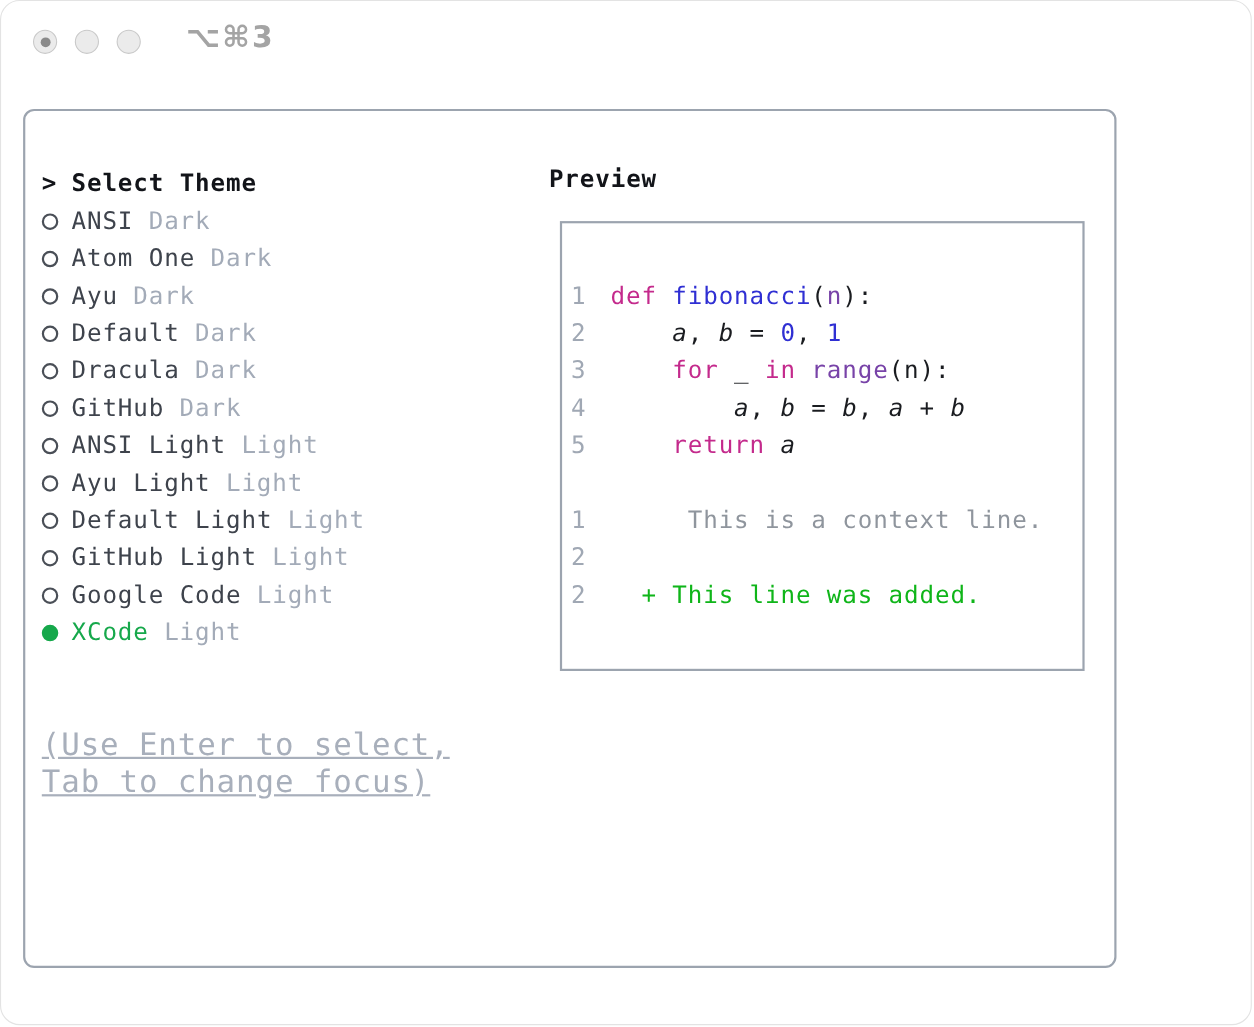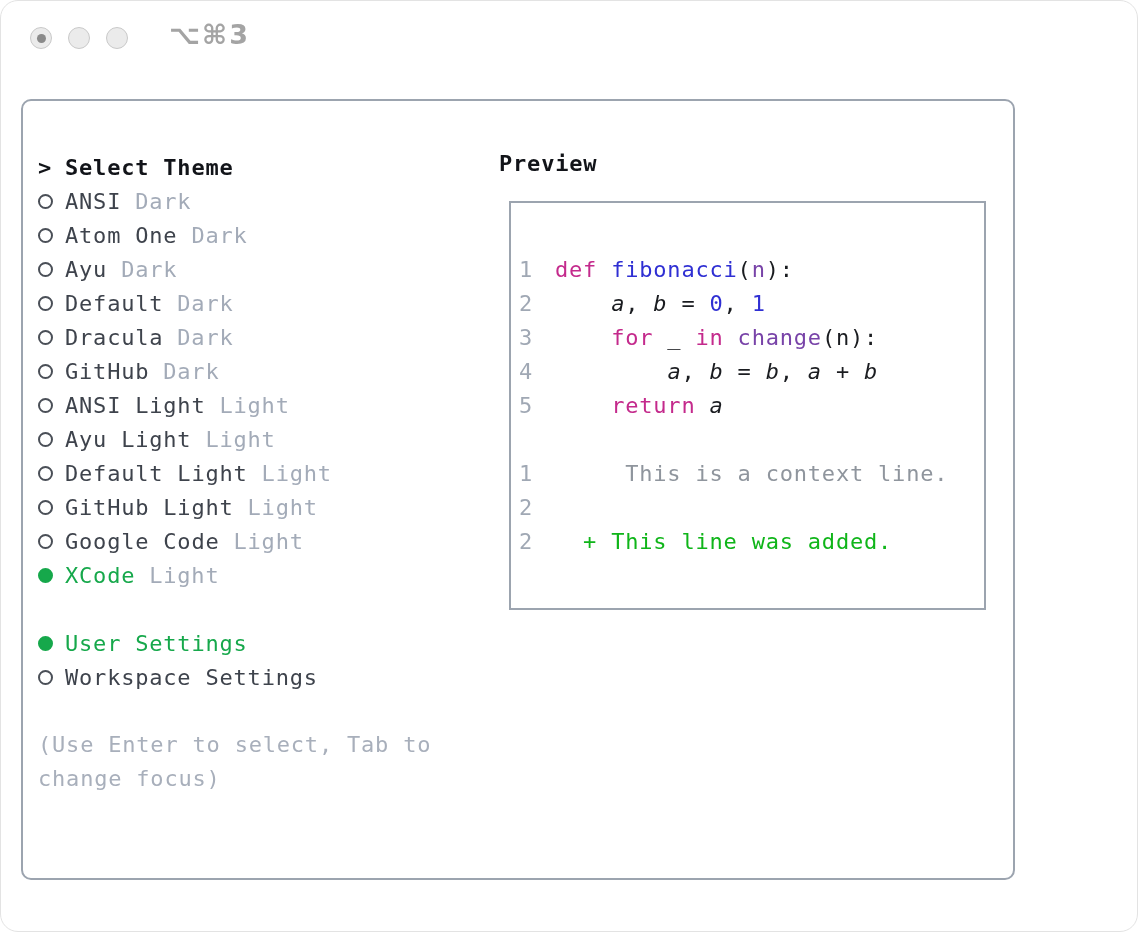--- a/index.html
+++ b/index.html
@@ -26,21 +26,21 @@
   .marker{width:27px;display:flex;align-items:center;flex:none;}
   .radio{width:15px;height:15px;border:2px solid var(--circle);border-radius:50%;box-sizing:border-box;}
   .radio.sel{background:var(--green);border-color:var(--green);}
   .prompt{font-weight:700;color:var(--text-dark);}
   .hdr-label{font-weight:700;color:var(--text-dark);}
   .apply-hdr{color:var(--text-dark);}
   .item-name{color:var(--list-item);}
   .item-name.sel{color:var(--green);}
   .item-tag{color:var(--muted);margin-left:14px;}
   .spacer{height:34px;}
-  .help{margin-top:0;width:430px;font-size:22px;line-height:34px;letter-spacing:0.8px;color:var(--help);}
+  .help{margin-top:0;width:430px;font-size:28px;line-height:34px;letter-spacing:0.8px;color:var(--help);text-decoration:underline;}
 
   
   .preview-hdr{position:absolute;left:476px;top:45px;height:34px;display:flex;align-items:center;
                font-weight:700;font-size:22px;letter-spacing:0.8px;color:var(--text-dark);}
   .preview-box{position:absolute;left:486px;top:100px;width:477px;height:409px;box-sizing:border-box;
                border:2px solid var(--panel-border);background:#fff;padding:49px 0 0 8px;overflow:hidden;}
   .crow{display:flex;align-items:center;height:34px;font-size:22px;letter-spacing:0.8px;white-space:pre;}
   .lnum{width:36px;flex:none;color:var(--linenum);}
   .tk-kw{color:var(--kw);}
   .tk-fn{color:var(--fn);}
@@ -83,37 +83,33 @@
           <div class="row"><span class="marker"><span class="radio"></span></span><span class="item-name">ANSI Light</span><span class="item-tag">Light</span></div>
           <div class="row"><span class="marker"><span class="radio"></span></span><span class="item-name">Ayu Light</span><span class="item-tag">Light</span></div>
           <div class="row"><span class="marker"><span class="radio"></span></span><span class="item-name">Default Light</span><span class="item-tag">Light</span></div>
           <div class="row"><span class="marker"><span class="radio"></span></span><span class="item-name">GitHub Light</span><span class="item-tag">Light</span></div>
           <div class="row"><span class="marker"><span class="radio"></span></span><span class="item-name">Google Code</span><span class="item-tag">Light</span></div>
           <div class="row"><span class="marker"><span class="radio sel"></span></span><span class="item-name sel">XCode</span><span class="item-tag">Light</span></div>
         </div>
 
       <div class="spacer"></div>
 
-      <div id="apply-items">
-          <div class="row"><span class="marker"><span class="radio sel"></span></span><span class="item-name sel">User Settings</span></div>
-          <div class="row"><span class="marker"><span class="radio"></span></span><span class="item-name">Workspace Settings</span></div>
-        </div>
 
       <div class="spacer"></div>
 
       <div class="help">(Use Enter to select, Tab to change focus)</div>
     </div>
 
     <div class="preview-hdr">Preview</div>
 
     <div class="preview-box">
       <div id="code-lines">
           <div class="crow"><span class="lnum">1</span><span class="tk-kw">def</span><span class="tk-pl"> </span><span class="tk-fn">fibonacci</span><span class="tk-pl">(</span><span class="tk-pu">n</span><span class="tk-pl">):</span></div>
           <div class="crow"><span class="lnum">2</span><span class="tk-pl">    </span><span class="tk-va">a</span><span class="tk-pl">, </span><span class="tk-va">b</span><span class="tk-pl"> = </span><span class="tk-nu">0</span><span class="tk-pl">, </span><span class="tk-nu">1</span></div>
-          <div class="crow"><span class="lnum">3</span><span class="tk-pl">    </span><span class="tk-kw">for</span><span class="tk-pl"> _ </span><span class="tk-kw">in</span><span class="tk-pl"> </span><span class="tk-pu">change</span><span class="tk-pl">(n):</span></div>
+          <div class="crow"><span class="lnum">3</span><span class="tk-pl">    </span><span class="tk-kw">for</span><span class="tk-pl"> _ </span><span class="tk-kw">in</span><span class="tk-pl"> </span><span class="tk-pu">range</span><span class="tk-pl">(n):</span></div>
           <div class="crow"><span class="lnum">4</span><span class="tk-pl">        </span><span class="tk-va">a</span><span class="tk-pl">, </span><span class="tk-va">b</span><span class="tk-pl"> = </span><span class="tk-va">b</span><span class="tk-pl">, </span><span class="tk-va">a</span><span class="tk-pl"> + </span><span class="tk-va">b</span></div>
           <div class="crow"><span class="lnum">5</span><span class="tk-pl">    </span><span class="tk-kw">return</span><span class="tk-pl"> </span><span class="tk-va">a</span></div>
           <div class="crow"></div>
           <div class="crow"><span class="lnum">1</span><span class="tk-ctx">     This is a context line.</span></div>
           <div class="crow"><span class="lnum">2</span></div>
           <div class="crow"><span class="lnum">2</span><span class="tk-add">  + This line was added.</span></div>
         </div>
     </div>
 
   </div>

